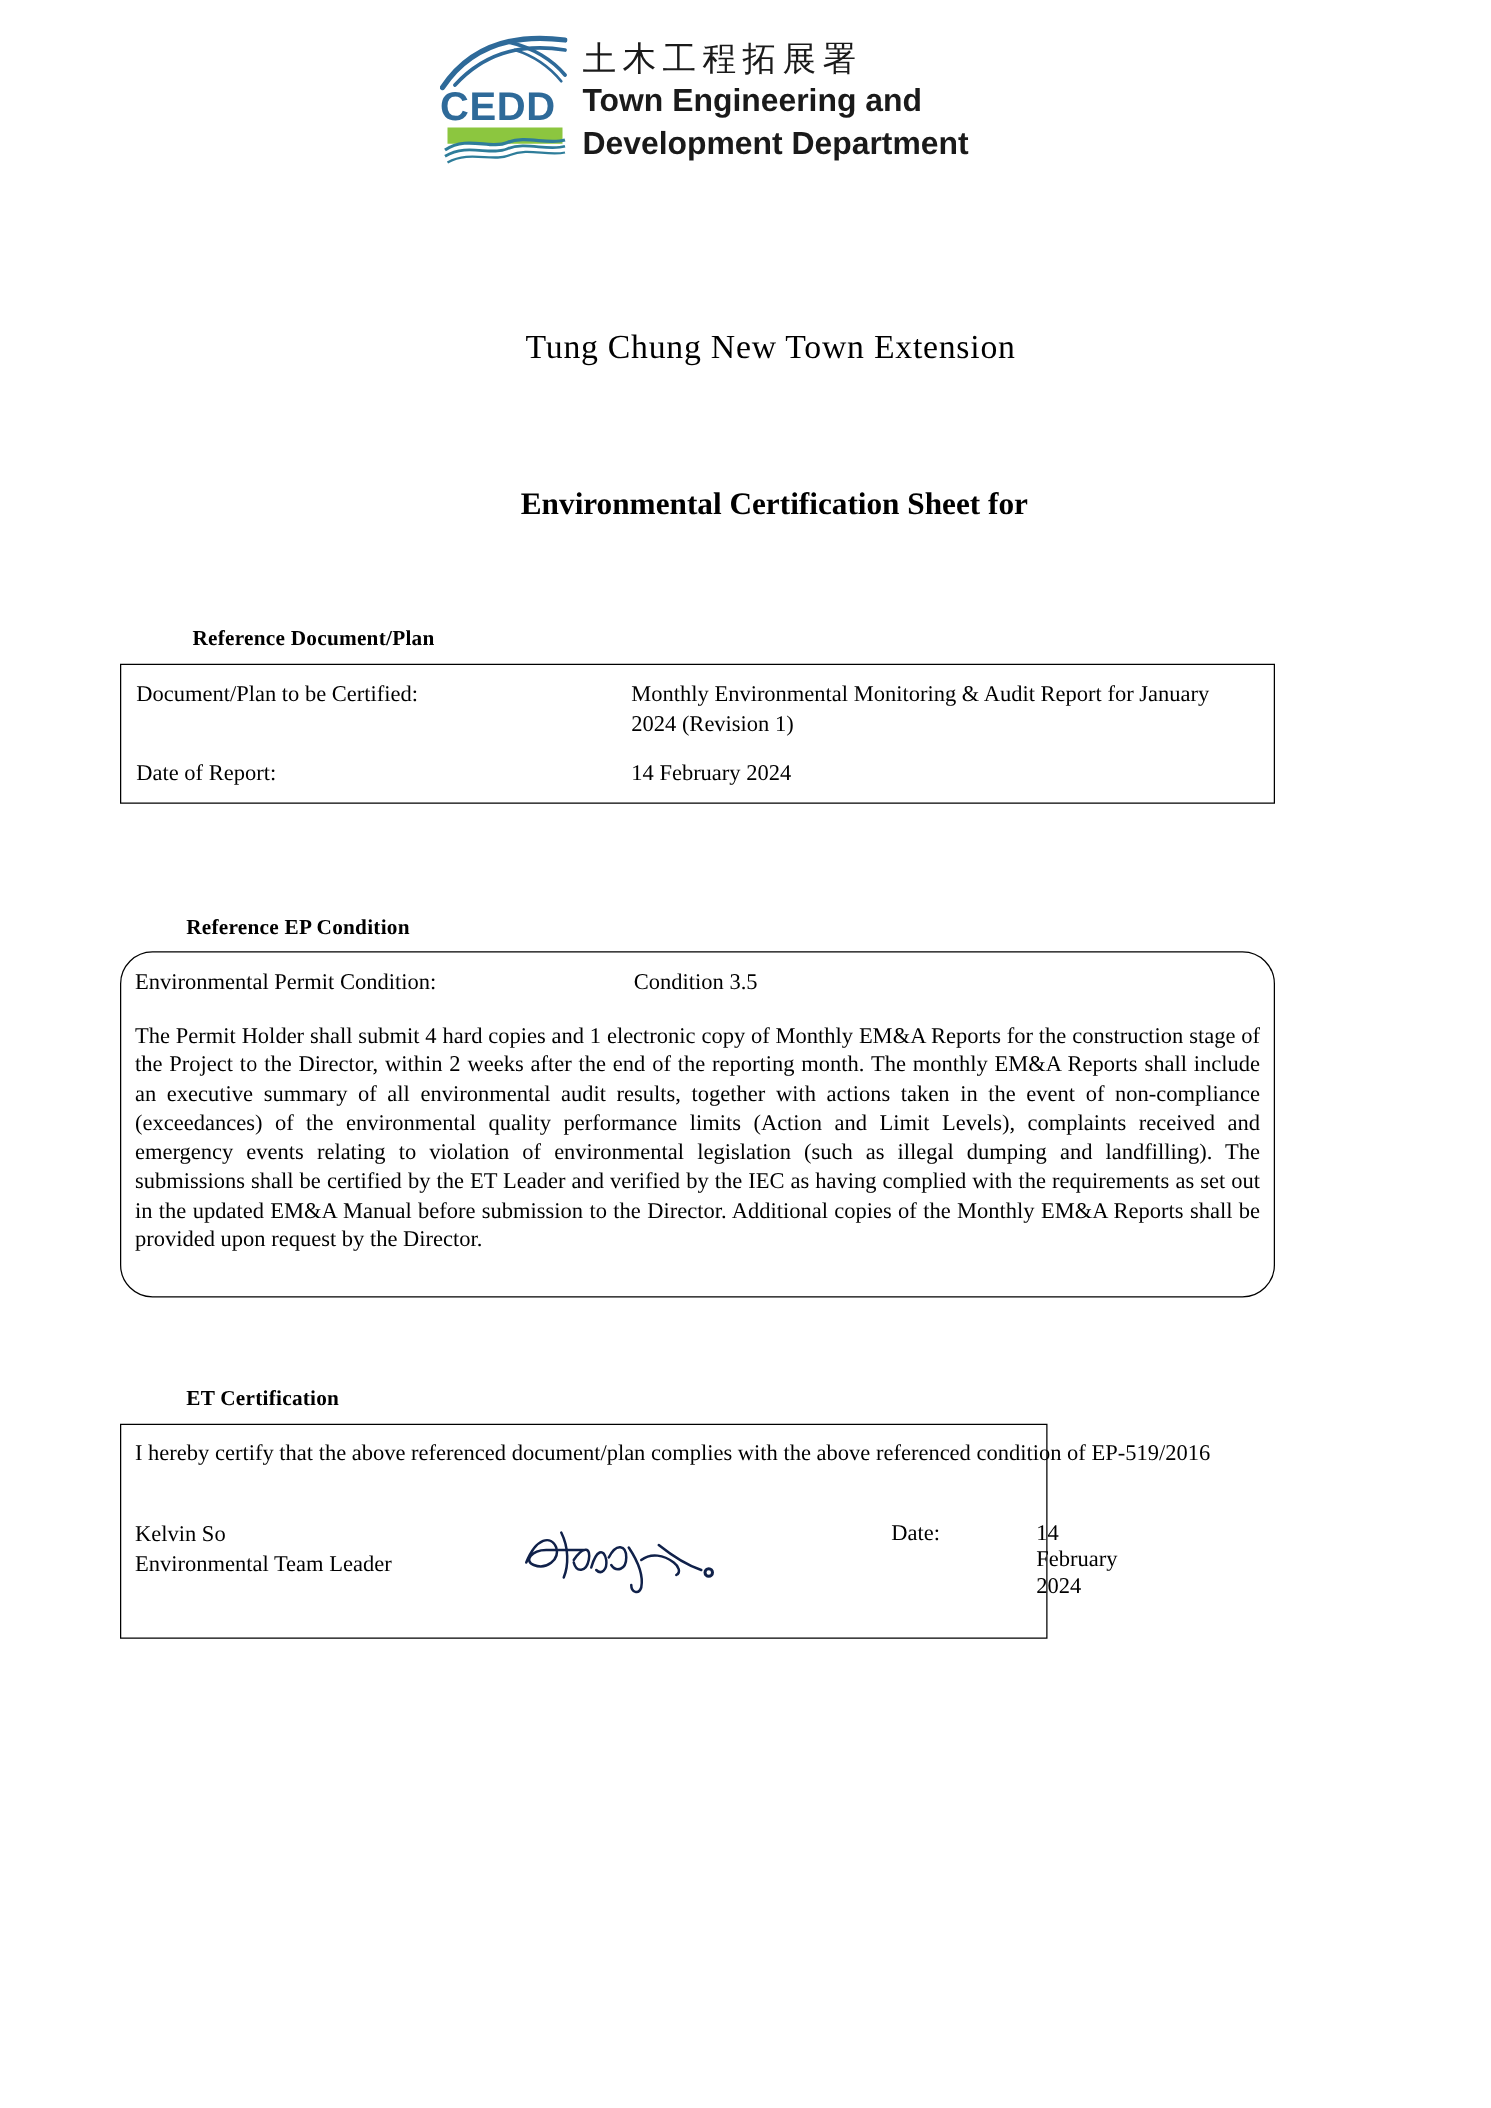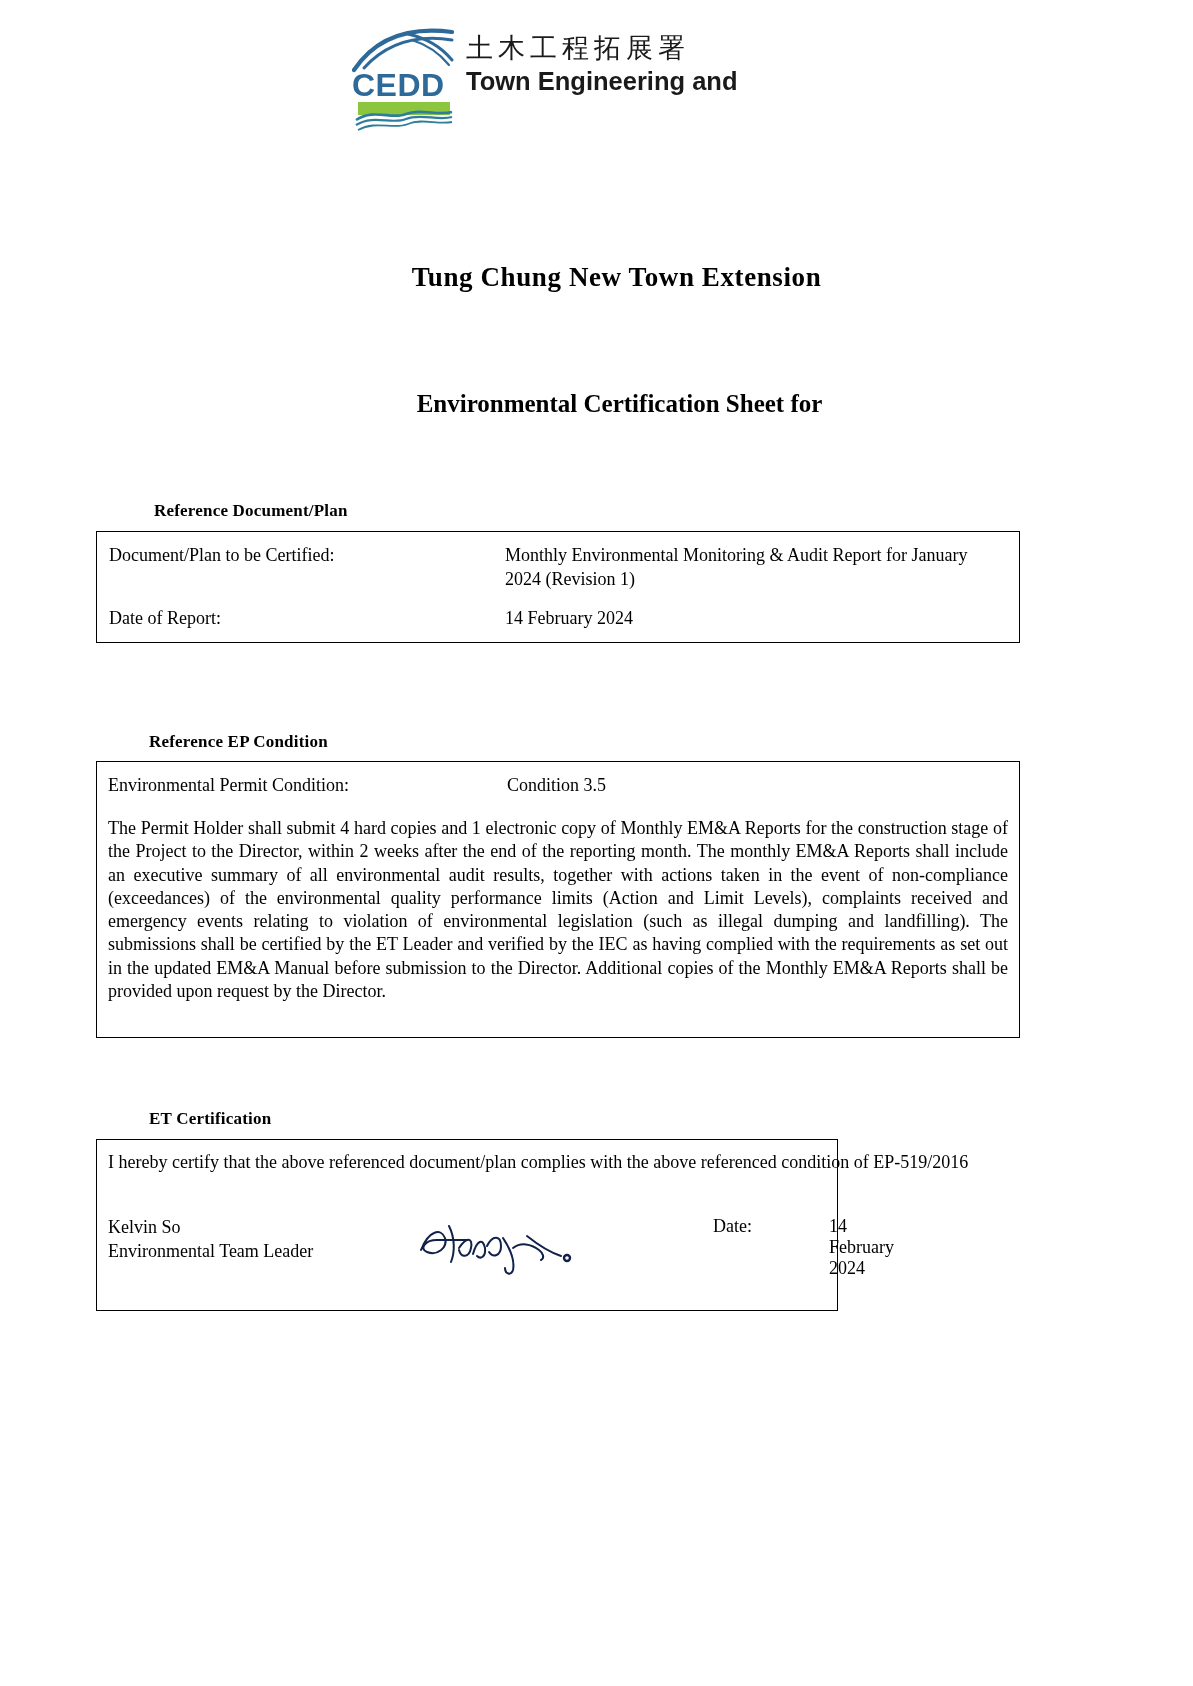--- a/index.html
+++ b/index.html
@@ -58,21 +58,21 @@
   }
 
   
   .doc-title {
     position: absolute;
     left: 0;
     top: 262px;
     width: 1193px;
     text-align: center;
     font-size: 27px;
-    font-weight: bold;
+    font-weight: normal;
     letter-spacing: 0.6px;
     padding-left: 40px;
     box-sizing: border-box;
   }
   .doc-subtitle {
     position: absolute;
     left: 0;
     top: 388px;
     width: 1193px;
     text-align: center;
@@ -105,21 +105,21 @@
     font-size: 18px;
     line-height: 1.32;
   }
   #refdoc-key1  { left: 12px; top: 12px; }
   #refdoc-val1  { left: 408px; top: 12px; width: 500px; }
   #refdoc-key2  { left: 12px; top: 75px; }
   #refdoc-val2  { left: 408px; top: 75px; }
 
   
   #label-epcond { left: 105px; top: 732px; }
-  #box-epcond { left: 96px; top: 761px; width: 924px; height: 277px; }
+  #box-epcond { left: 96px; top: 761px; width: 924px; height: 277px; border-radius: 26px; }
   #epcond-key { position: absolute; left: 11px; top: 13px; font-size: 18px; }
   #epcond-val { position: absolute; left: 410px; top: 13px; font-size: 18px; }
   #epcond-body {
     position: absolute;
     left: 11px;
     top: 55px;
     width: 900px;
     font-size: 18px;
     line-height: 1.295;
     text-align: justify;
@@ -182,20 +182,21 @@
         <rect x="6" y="78" width="92" height="13" fill="#8cc63f"></rect>
 
         <path d="M4 96 C 22 84, 40 96, 54 90 C 68 84, 86 92, 100 88" fill="none" stroke="#2e7d9a" stroke-width="2.6"></path>
         <path d="M4 101 C 22 90, 40 101, 54 95 C 68 89, 86 97, 100 93" fill="none" stroke="#2e7d9a" stroke-width="2.2"></path>
         <path d="M6 106 C 24 96, 42 106, 56 100 C 70 94, 86 101, 100 98" fill="none" stroke="#2e7d9a" stroke-width="1.8"></path>
       </svg>
     </div>
     <div class="logo-text">
       <div class="logo-cn">土木工程拓展署</div>
       <div class="logo-en">Town Engineering and</div>
+      <div class="logo-en">Development Department</div>
     </div>
   </div>
 
   <div class="doc-title">Tung Chung New Town Extension</div>
   <div class="doc-subtitle">
     <div>Environmental Certification Sheet for</div>
   </div>
 
   <div class="section-label" id="label-refdoc">Reference Document/Plan</div>
 

